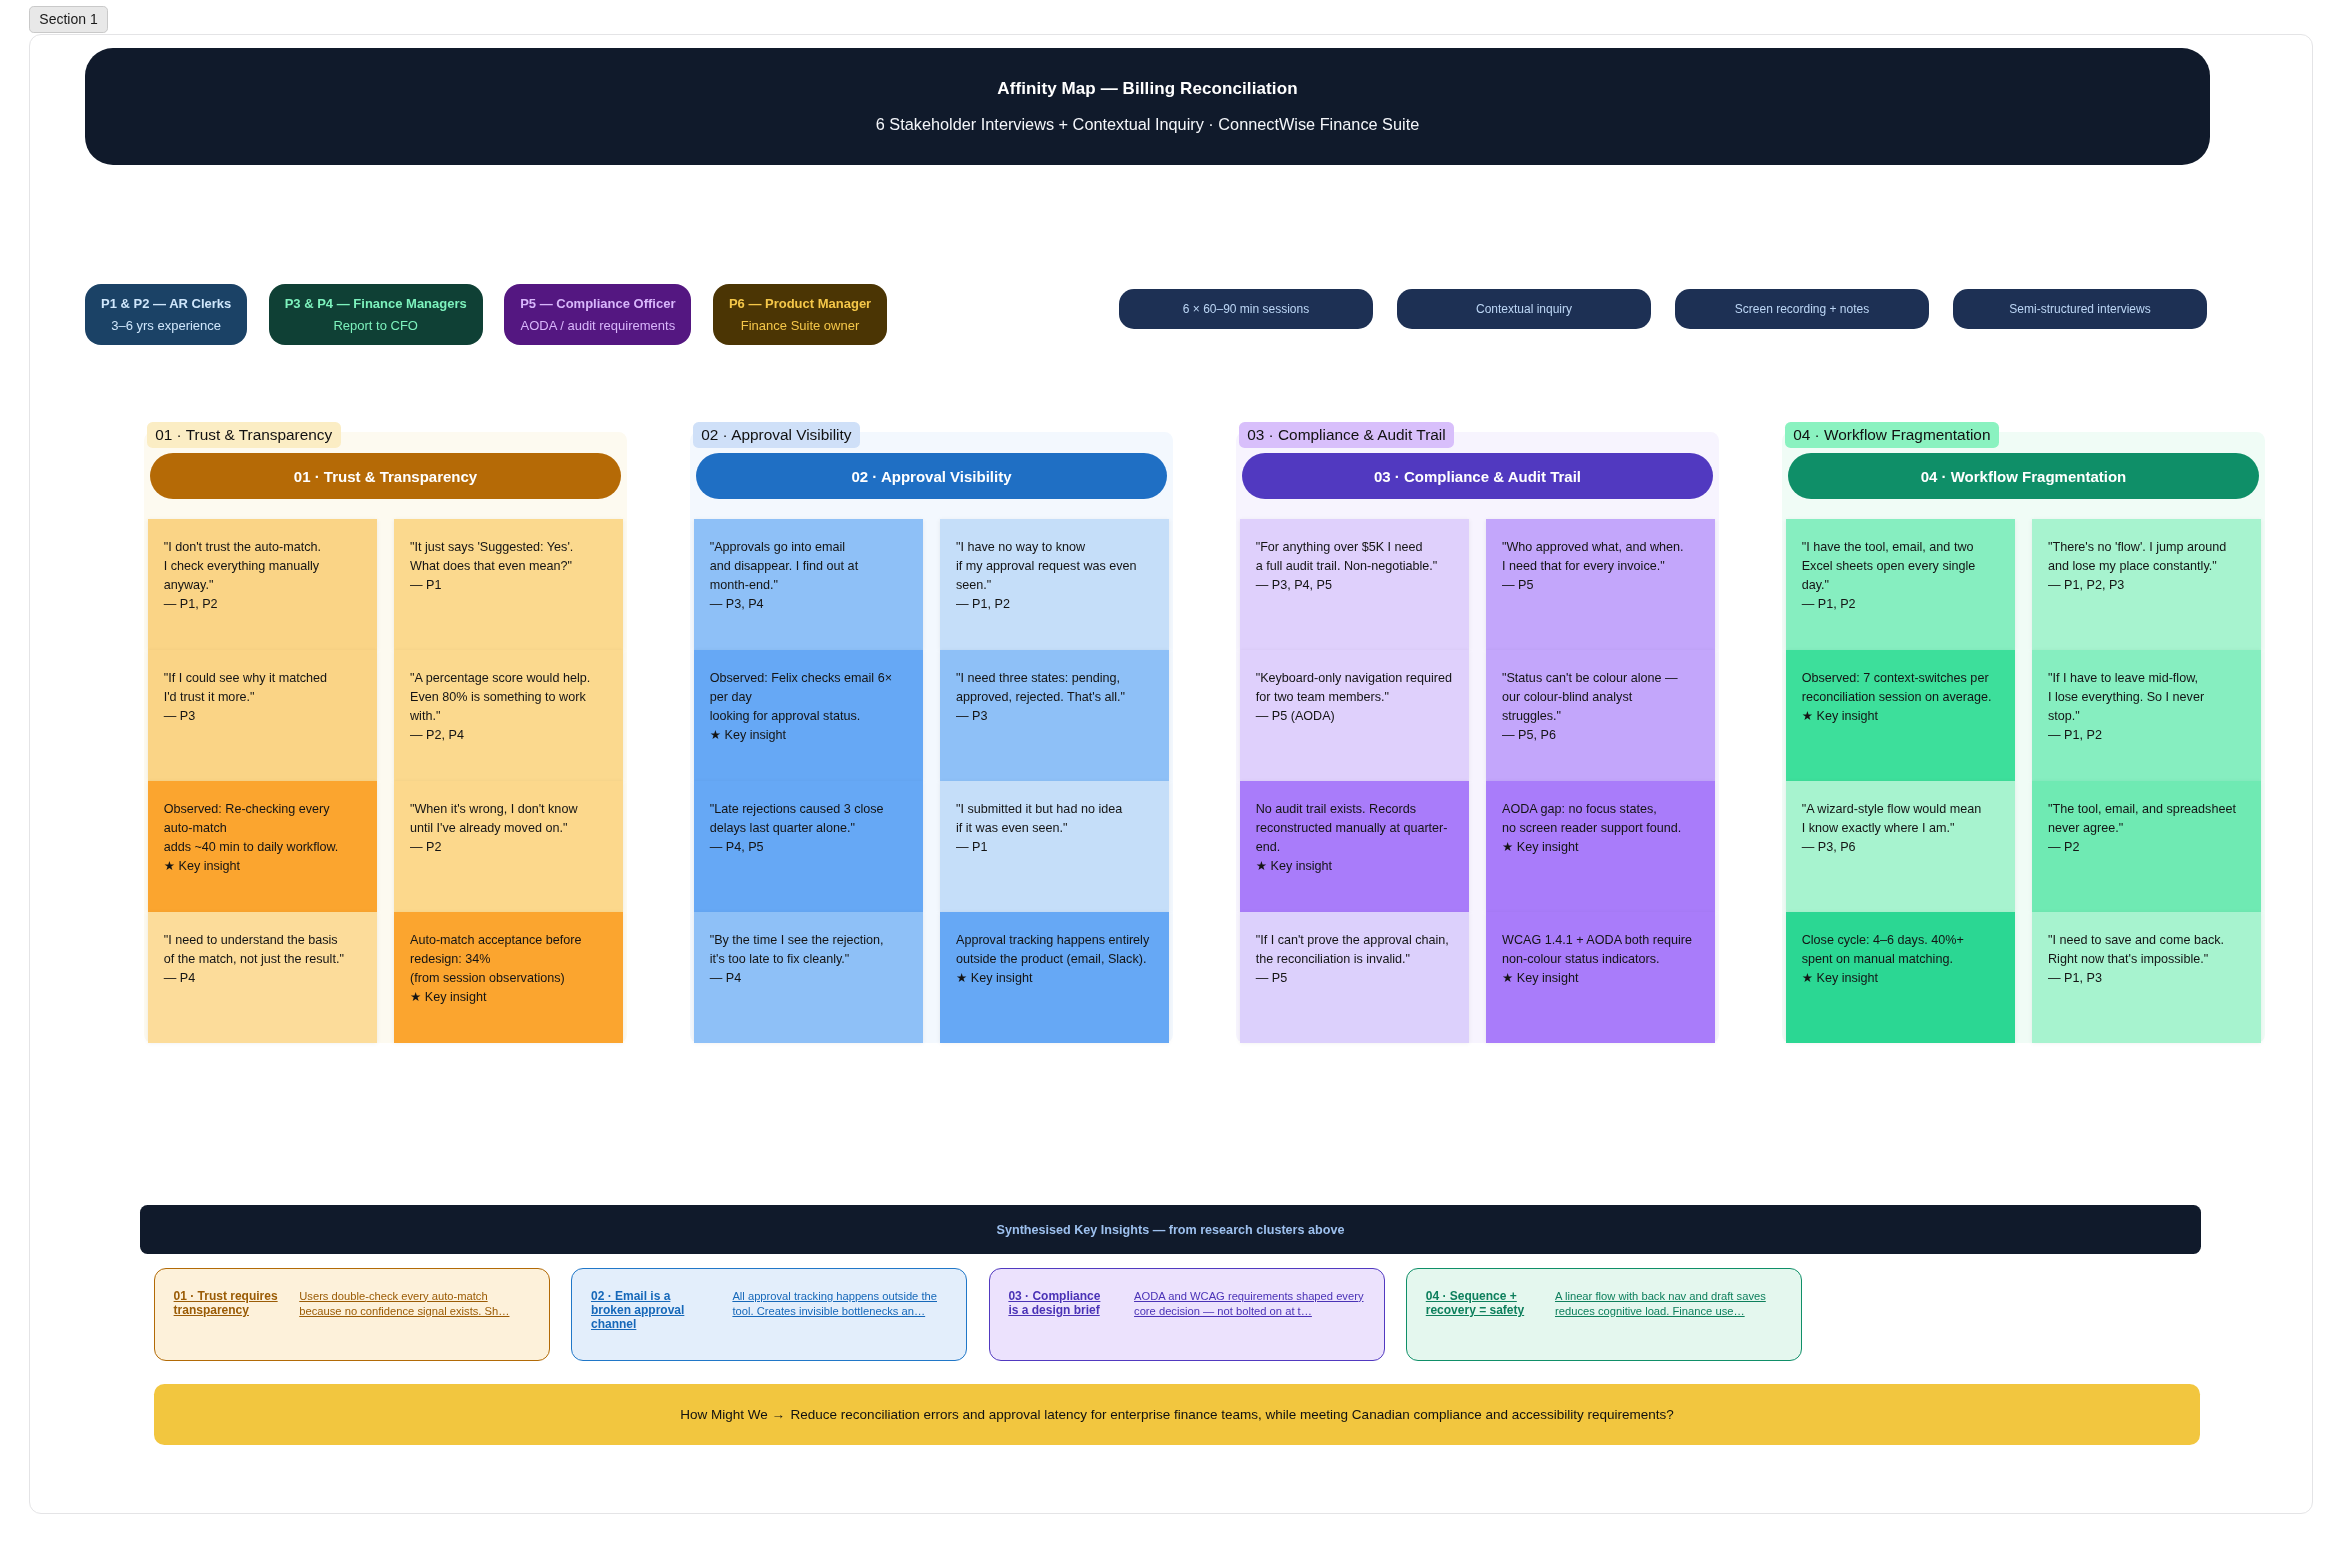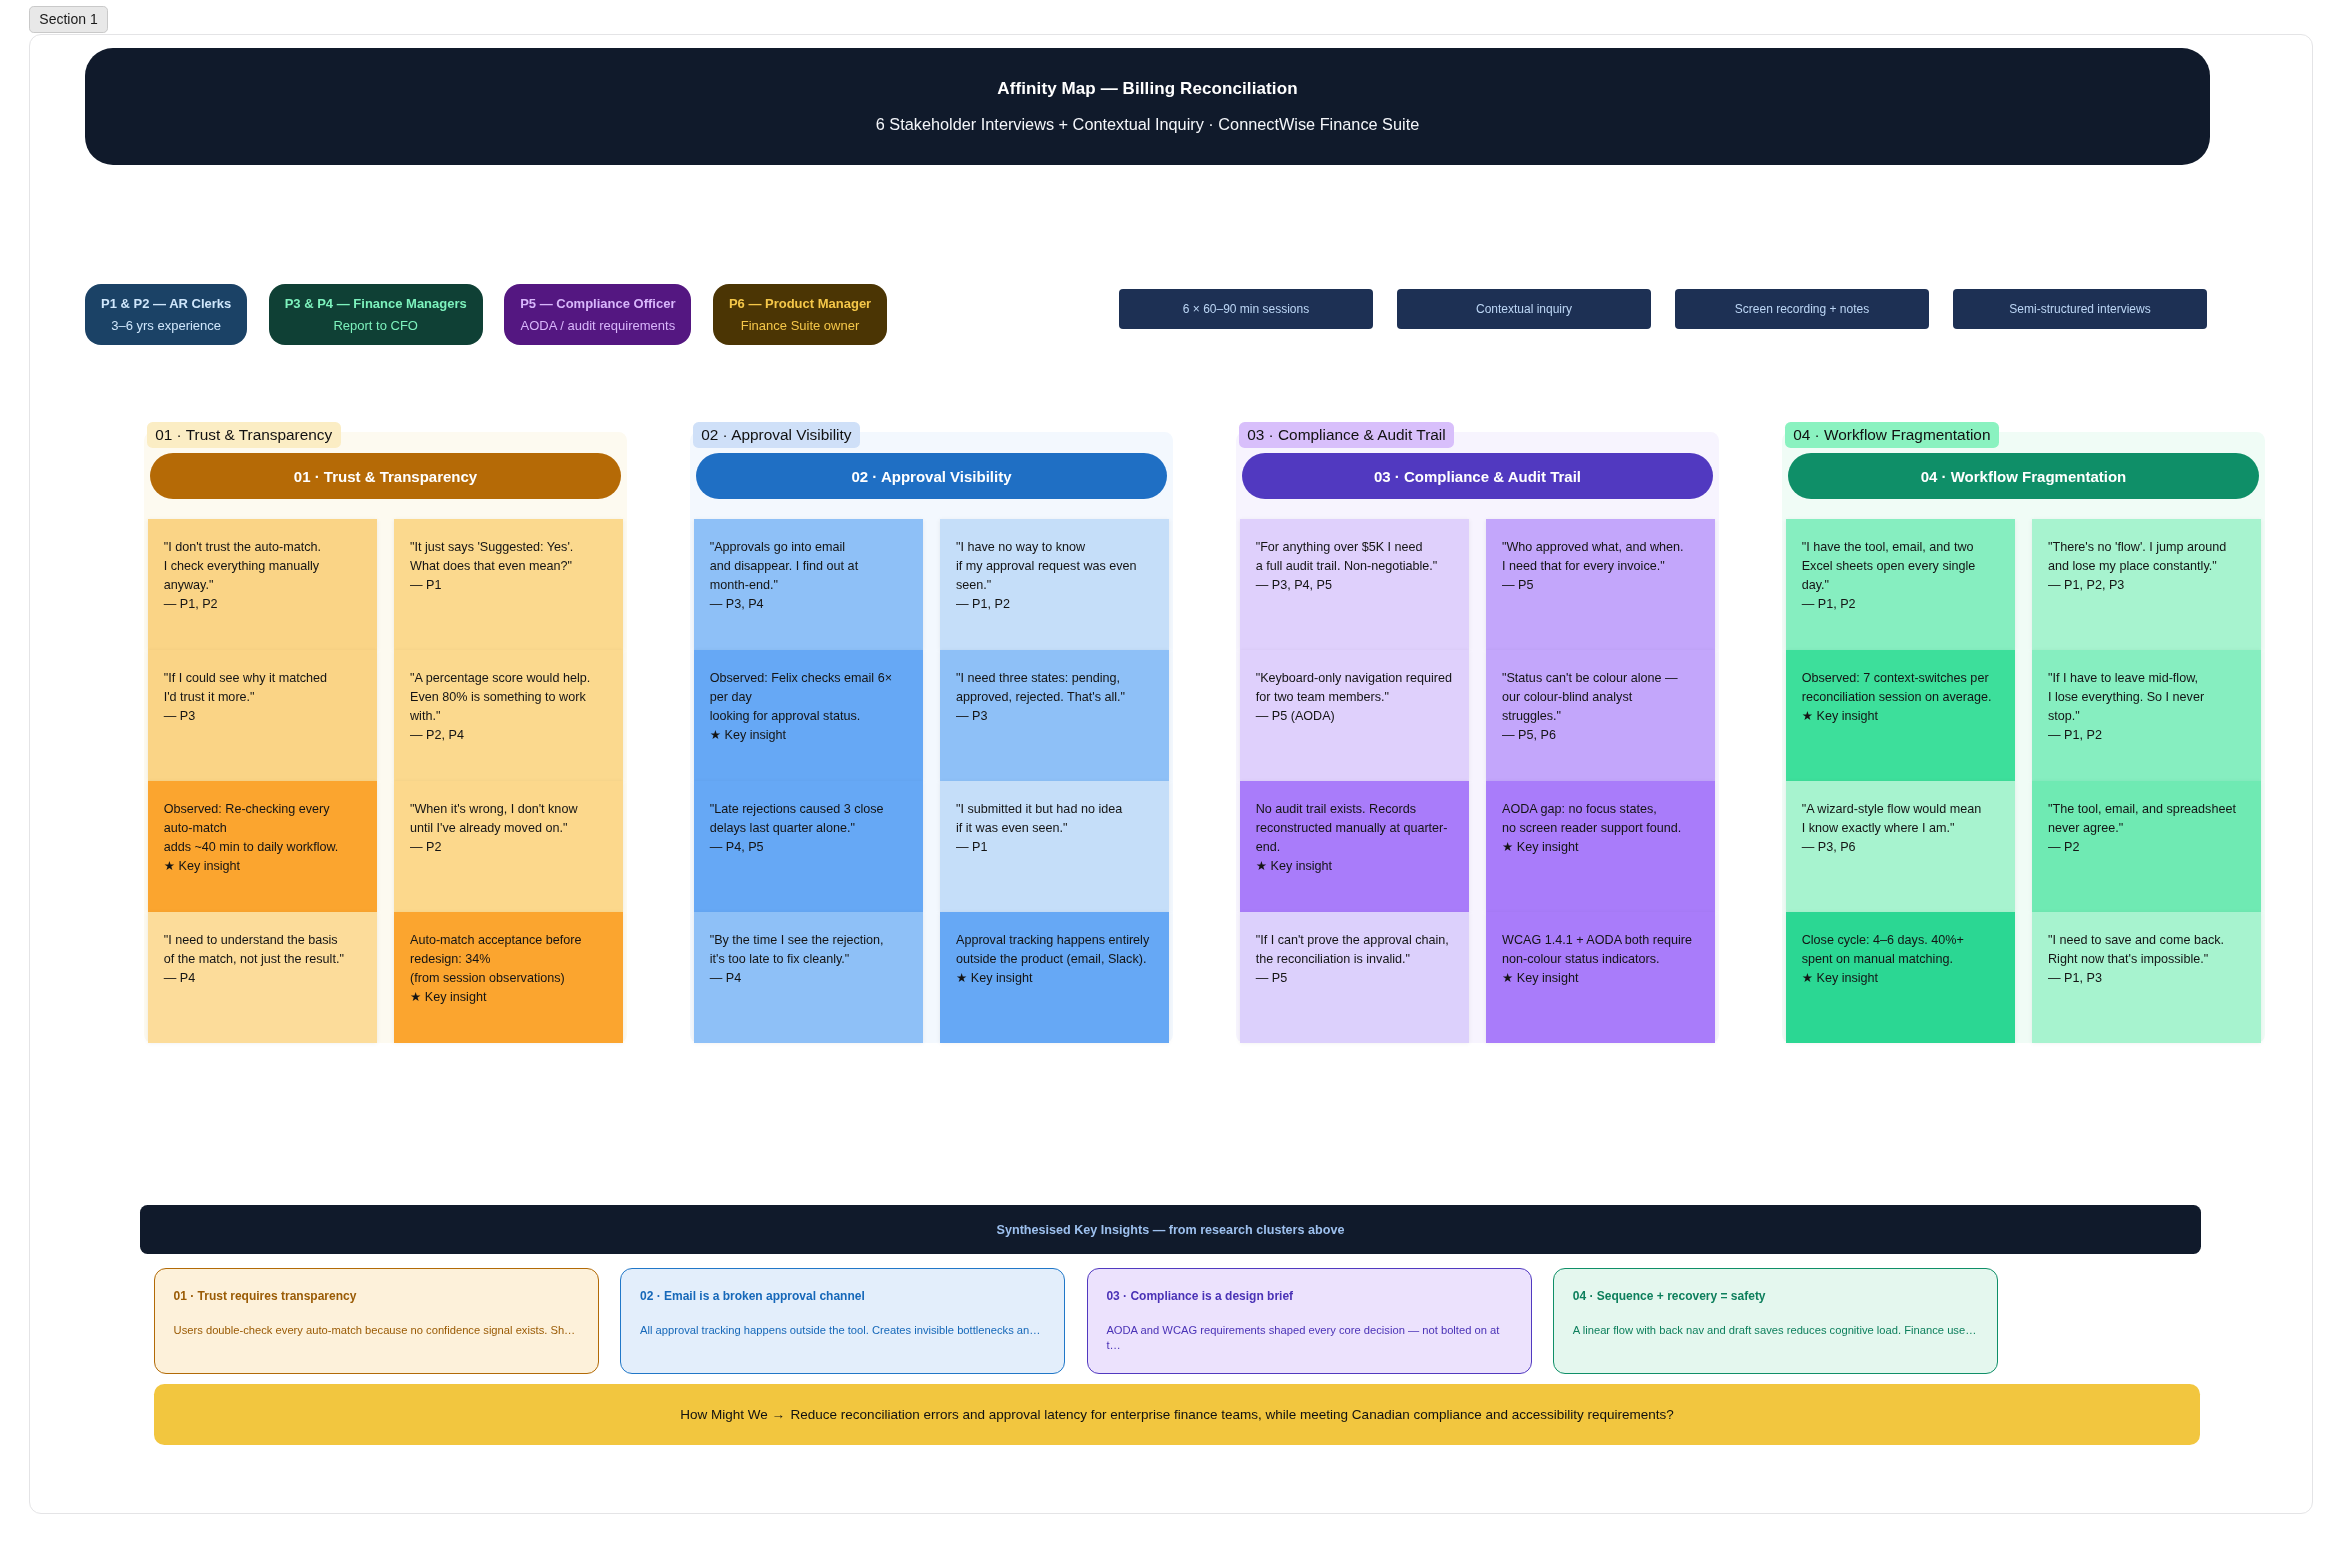--- a/index.html
+++ b/index.html
@@ -66,21 +66,21 @@
   .pchip .pl1 { font-size: 13px; font-weight: 600; }
   .pchip .pl2 { font-size: 13px; font-weight: 400; }
 
   
   .methods-row {
     position: absolute; left: 1119px; top: 289px;
     display: flex; gap: 24px;
   }
   .mchip {
     background: #1d3054;
-    border-radius: 4px;
+    border-radius: 15px;
     height: 40px;
     min-width: 254px;
     display: flex; align-items: center; justify-content: center;
     color: #bcd6f5; font-size: 12px;
   }
 
   
   .clusters {
     position: absolute; left: 144px; top: 432px;
     display: flex; gap: 63px;
@@ -136,26 +136,26 @@
     display: flex; align-items: center; justify-content: center;
     color: #9dc0ee; font-size: 12.6px; font-weight: 600;
   }
 
   
   .synth-row {
     position: absolute; left: 154px; top: 1268px;
     display: flex; gap: 21.4px;
   }
   .synth-card {
-    width: 445px;
+    width: 396px;
     border-radius: 12px;
     border-width: 1.4px; border-style: solid;
     padding: 19.6px 18.6px;
     min-height: 93px;
-    display: flex; flex-direction: column; gap: 20.5px;
+    display: flex; gap: 20.5px; text-decoration: underline;
   }
   .synth-card .sc-title { font-size: 12px; font-weight: 600; }
   .synth-card .sc-body { font-size: 11.2px; font-weight: 400; line-height: 1.35; }
 
   
   .hmw {
     position: absolute; left: 154px; top: 1384px;
     width: 2046px; height: 61px;
     background: #f2c63f;
     border-radius: 10.3px;

